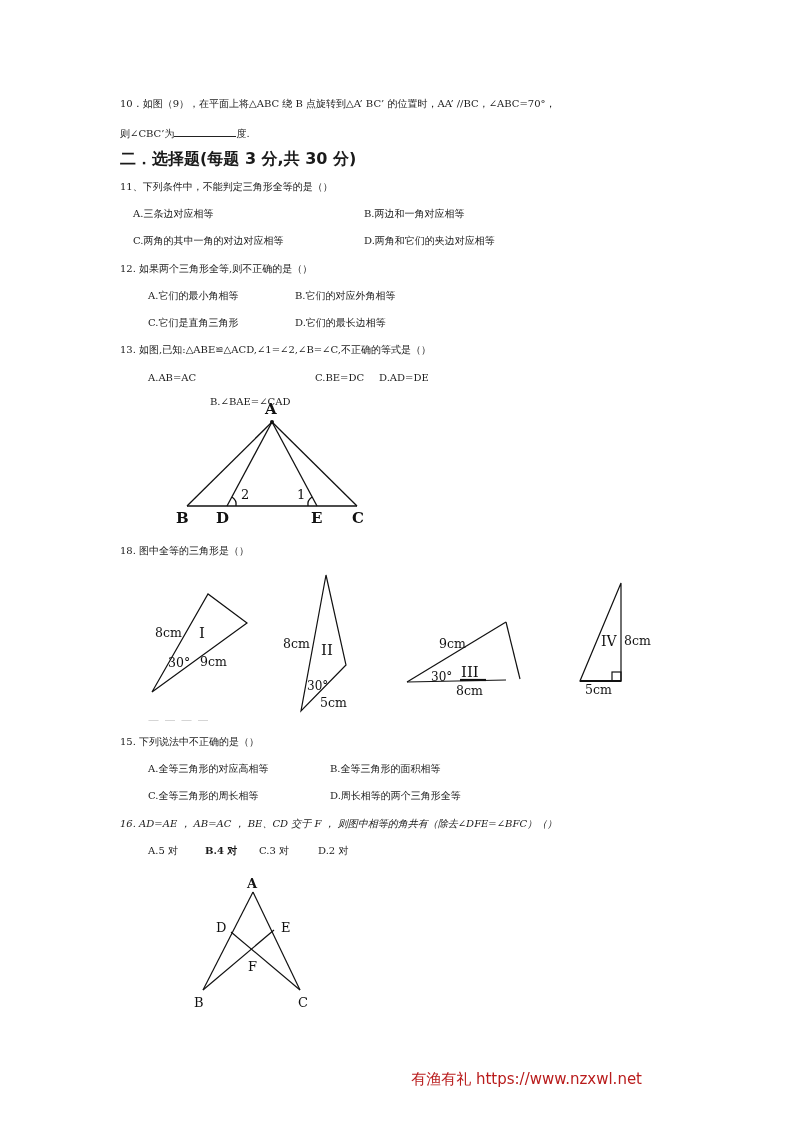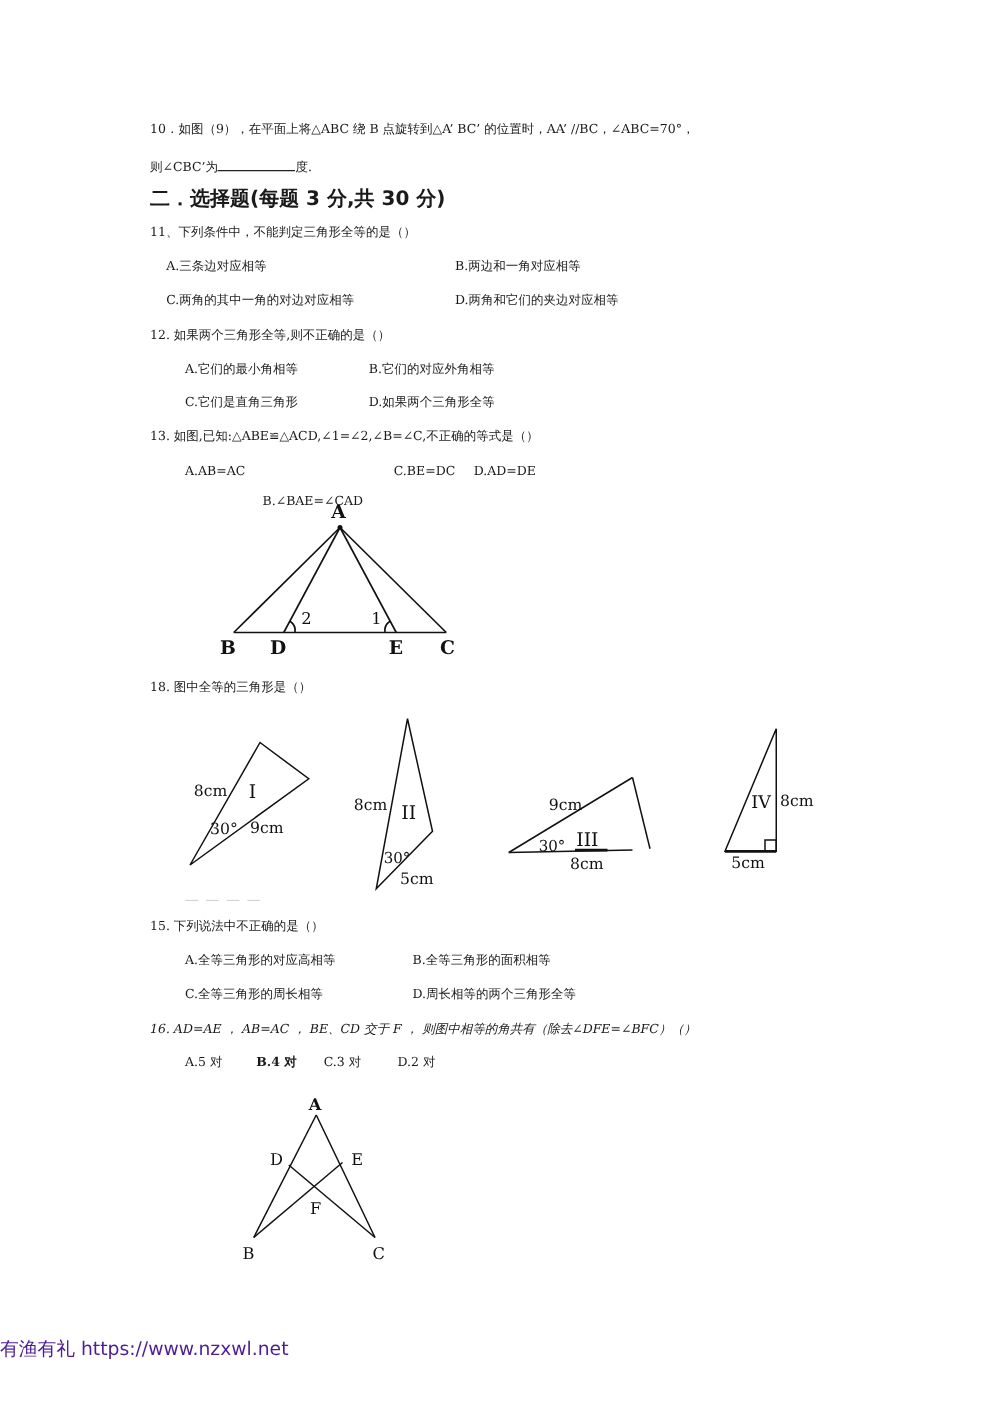--- a/index.html
+++ b/index.html
@@ -3,22 +3,22 @@
 <meta charset="utf-8">
 <style>
   html, body { margin:0; padding:0; background:#ffffff; }
   body { width:793px; height:1122px; position:relative; overflow:hidden;
          font-family: "DejaVu Serif", "Liberation Serif", serif; color:#1a1a1a; }
   .line { position:absolute; font-size:10px; white-space:nowrap; line-height:16px; }
   .bold { font-family: "DejaVu Sans", "Liberation Sans", sans-serif; font-weight:bold; font-size:16px; }
   .blank { display:inline-block; width:62px; border-bottom:1px solid #222; height:12px; vertical-align:baseline; }
   svg.fig { position:absolute; left:0; top:0; overflow:visible; }
   svg text { font-family: "DejaVu Serif", "Liberation Serif", serif; fill:#111; }
-  .footer { position:absolute; top:1070px; left:0; width:642px; text-align:left;
-            font-family: "DejaVu Sans", "Liberation Sans", sans-serif; font-size:15px; color:#4c1d95; }
+  .footer { position:absolute; top:1070px; left:0; width:642px; text-align:right;
+            font-family: "DejaVu Sans", "Liberation Sans", sans-serif; font-size:15px; color:#b91c1c; }
   .faint { position:absolute; font-size:11px; color:#c8c8c8; letter-spacing:1px; }
 </style>
 </head>
 <body>
 
 <div class="line" style="left:120px; top:96px;">10．如图（9），在平面上将△ABC 绕 B 点旋转到△A’ BC’ 的位置时，AA’ //BC，∠ABC=70°，</div>
 <div class="line" style="left:120px; top:124px;">
   <span>则∠CBC’为</span><span class="blank"></span><span>度.</span>
 </div>
 
@@ -27,21 +27,21 @@
 <div class="line" style="left:120px; top:179px;">11、下列条件中，不能判定三角形全等的是（）</div>
 <div class="line" style="left:133px; top:206px;">A.三条边对应相等</div>
 <div class="line" style="left:364px; top:206px;">B.两边和一角对应相等</div>
 <div class="line" style="left:133px; top:233px;">C.两角的其中一角的对边对应相等</div>
 <div class="line" style="left:364px; top:233px;">D.两角和它们的夹边对应相等</div>
 
 <div class="line" style="left:120px; top:261px;">12.  如果两个三角形全等,则不正确的是（）</div>
 <div class="line" style="left:148px; top:288px;">A.它们的最小角相等</div>
 <div class="line" style="left:295px; top:288px;">B.它们的对应外角相等</div>
 <div class="line" style="left:148px; top:315px;">C.它们是直角三角形</div>
-<div class="line" style="left:295px; top:315px;">D.如果两个三角形全等</div>
+<div class="line" style="left:295px; top:315px;">D.它们的最长边相等</div>
 
 <div class="line" style="left:120px; top:342px;">13.  如图,已知:△ABE≌△ACD,∠1=∠2,∠B=∠C,不正确的等式是（）</div>
 <div class="line" style="left:148px; top:370px;">A.AB=AC</div>
 <div class="line" style="left:210px; top:370px;margin-top:24px;">B.∠BAE=∠CAD</div>
 <div class="line" style="left:315px; top:370px;">C.BE=DC</div>
 <div class="line" style="left:379px; top:370px;">D.AD=DE</div>
 
 <svg class="fig" width="793" height="1122" style="pointer-events:none;">
   <g stroke="#111" stroke-width="1.3" fill="none">
     <line x1="272" y1="422" x2="187" y2="506"></line>

